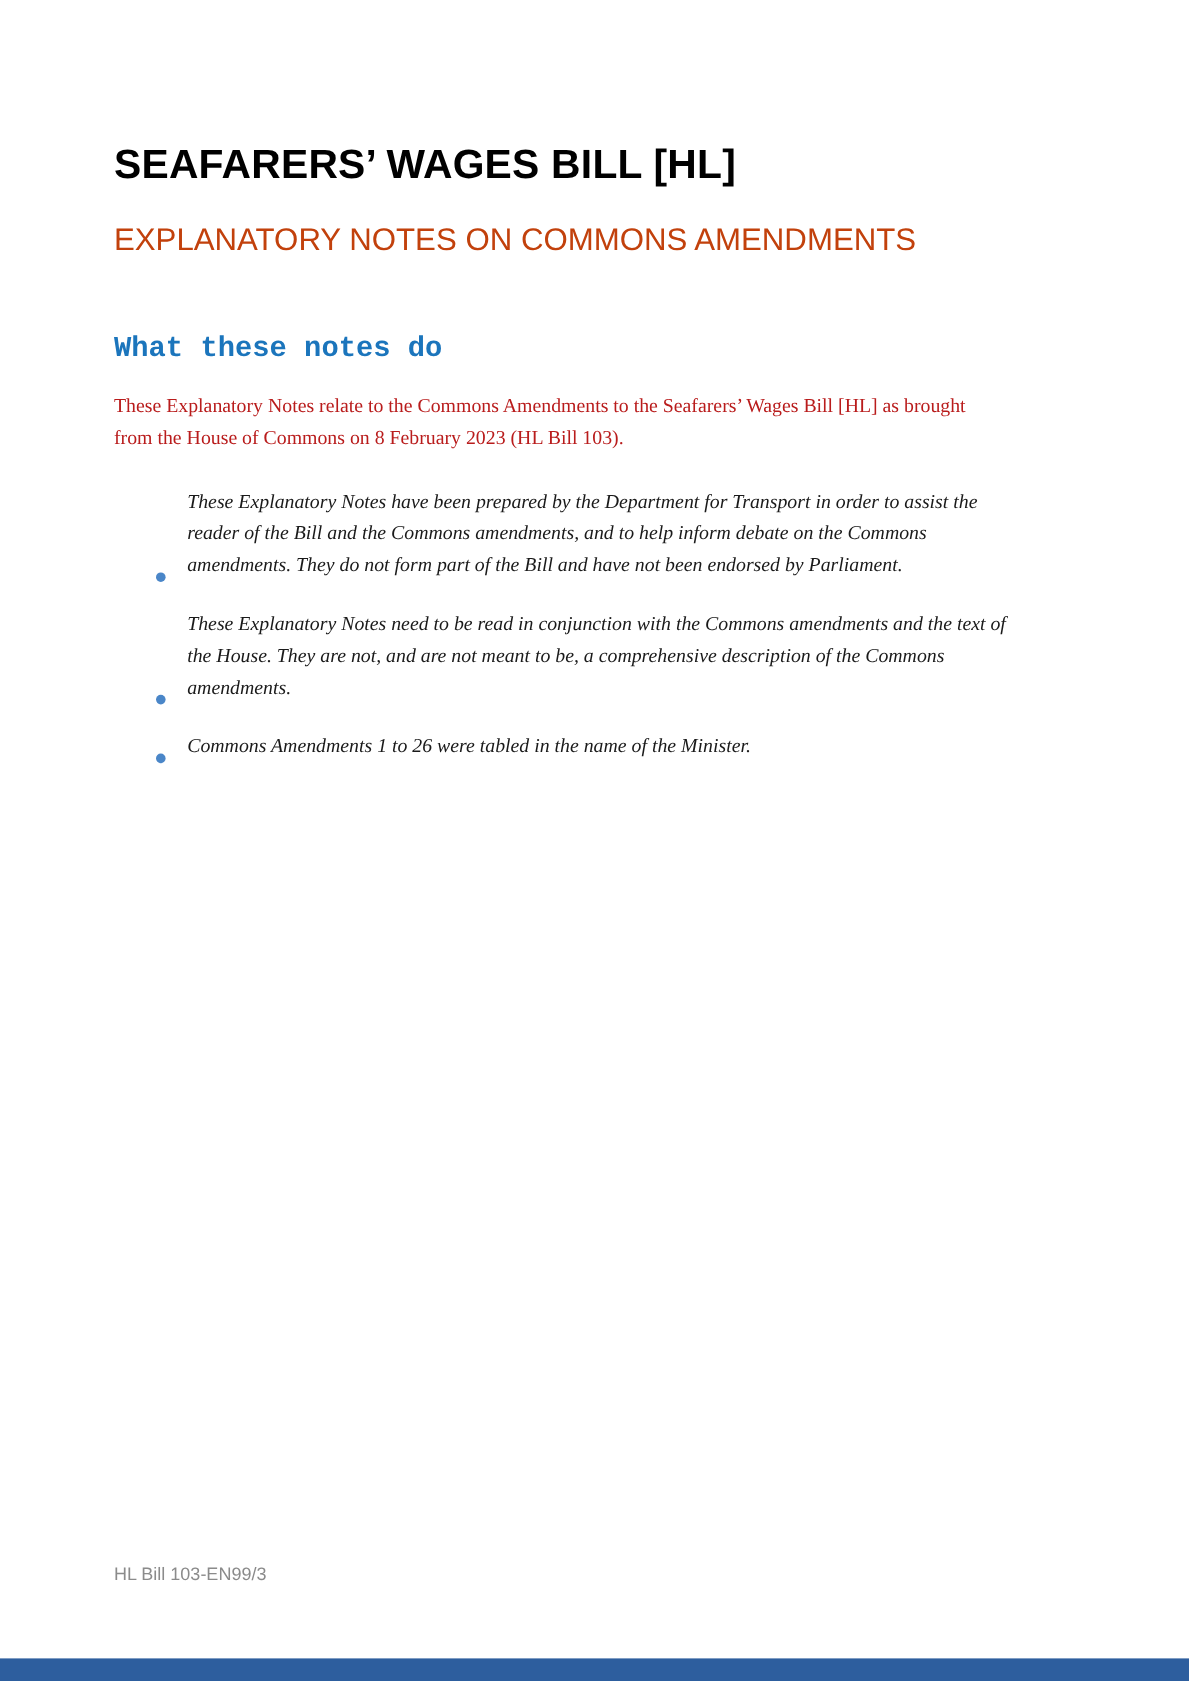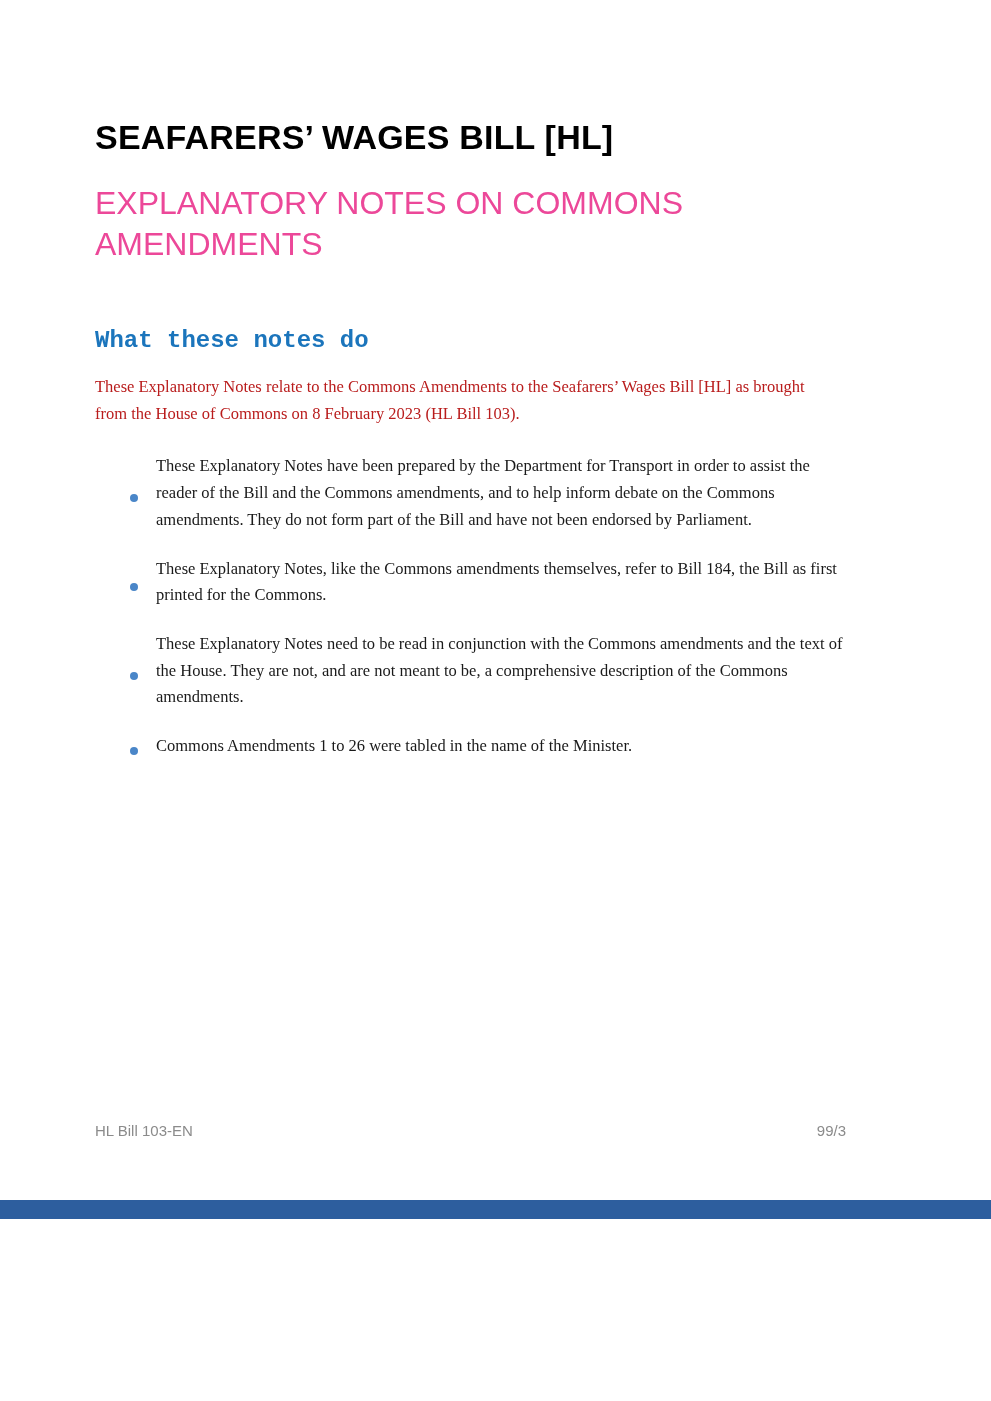--- a/index.html
+++ b/index.html
@@ -4,21 +4,21 @@
 <style>
   * { margin: 0; padding: 0; box-sizing: border-box; }
 
   html, body {
     background: #ffffff;
   }
 
   .page {
     position: relative;
     width: 991px;
-    height: 1219px;
+    height: 1401px;
     background: #ffffff;
     overflow: hidden;
     font-family: "Liberation Sans", sans-serif;
   }
 
   .content {
     padding: 118px 140px 0 95px;
   }
 
   .doc-title {
@@ -26,23 +26,23 @@
     font-weight: 700;
     font-size: 34px;
     color: #000000;
     letter-spacing: 0.2px;
     margin-bottom: 26px;
   }
 
   .doc-subtitle {
     font-family: "Liberation Sans", sans-serif;
     font-weight: 400;
-    font-size: 32px;
+    font-size: 26px;
     line-height: 1.28;
-    color: #ec4899;
+    color: #c2410c;
     margin-bottom: 62px;
     max-width: 700px;
   }
 
   .section-heading {
     font-family: Liberation Mono, monospace;
     font-weight: 700;
     font-size: 24px;
     color: #1b75bc;
     margin-bottom: 20px;
@@ -56,23 +56,24 @@
     max-width: 735px;
     margin-bottom: 26px;
   }
 
   .bullet-list {
     margin-top: 8px;
   }
 
   .bullet-item {
     display: flex;
-    align-items: center;
+    align-items: flex-end;
     margin-bottom: 22px;
     max-width: 760px;
+    font-style: italic;
   }
 
   .bullet-dot {
     flex: 0 0 auto;
     width: 8px;
     height: 8px;
     border-radius: 50%;
     background: #4a86c8;
     margin: 9px 18px 0 35px;
   }
@@ -83,21 +84,20 @@
     line-height: 1.62;
     color: #1a1a1a;
   }
 
   .footer-row {
     position: absolute;
     left: 95px;
     right: 145px;
     bottom: 80px;
     display: flex;
-    justify-content: space-between;
     align-items: baseline;
     font-family: "Liberation Sans", sans-serif;
     font-size: 15px;
     color: #8b8b8b;
   }
 
   .bottom-bar {
     position: absolute;
     left: 0;
     right: 0;
@@ -121,24 +121,20 @@
 
     <p class="intro-paragraph">These Explanatory Notes relate to the Commons Amendments to the Seafarers’ Wages Bill [HL] as brought from the House of Commons on 8 February 2023 (HL Bill 103).</p>
 
     <div class="bullet-list">
 
       <div class="bullet-item">
         <span class="bullet-dot"></span>
         <span class="bullet-text">These Explanatory Notes have been prepared by the Department for Transport in order to assist the reader of the Bill and the Commons amendments, and to help inform debate on the Commons amendments. They do not form part of the Bill and have not been endorsed by Parliament.</span>
       </div>
 
-      <div class="bullet-item">
-        <span class="bullet-dot"></span>
-        <span class="bullet-text">These Explanatory Notes, like the Commons amendments themselves, refer to Bill 184, the Bill as first printed for the Commons.</span>
-      </div>
 
       <div class="bullet-item">
         <span class="bullet-dot"></span>
         <span class="bullet-text">These Explanatory Notes need to be read in conjunction with the Commons amendments and the text of the House. They are not, and are not meant to be, a comprehensive description of the Commons amendments.</span>
       </div>
 
       <div class="bullet-item">
         <span class="bullet-dot"></span>
         <span class="bullet-text">Commons Amendments 1 to 26 were tabled in the name of the Minister.</span>
       </div>

